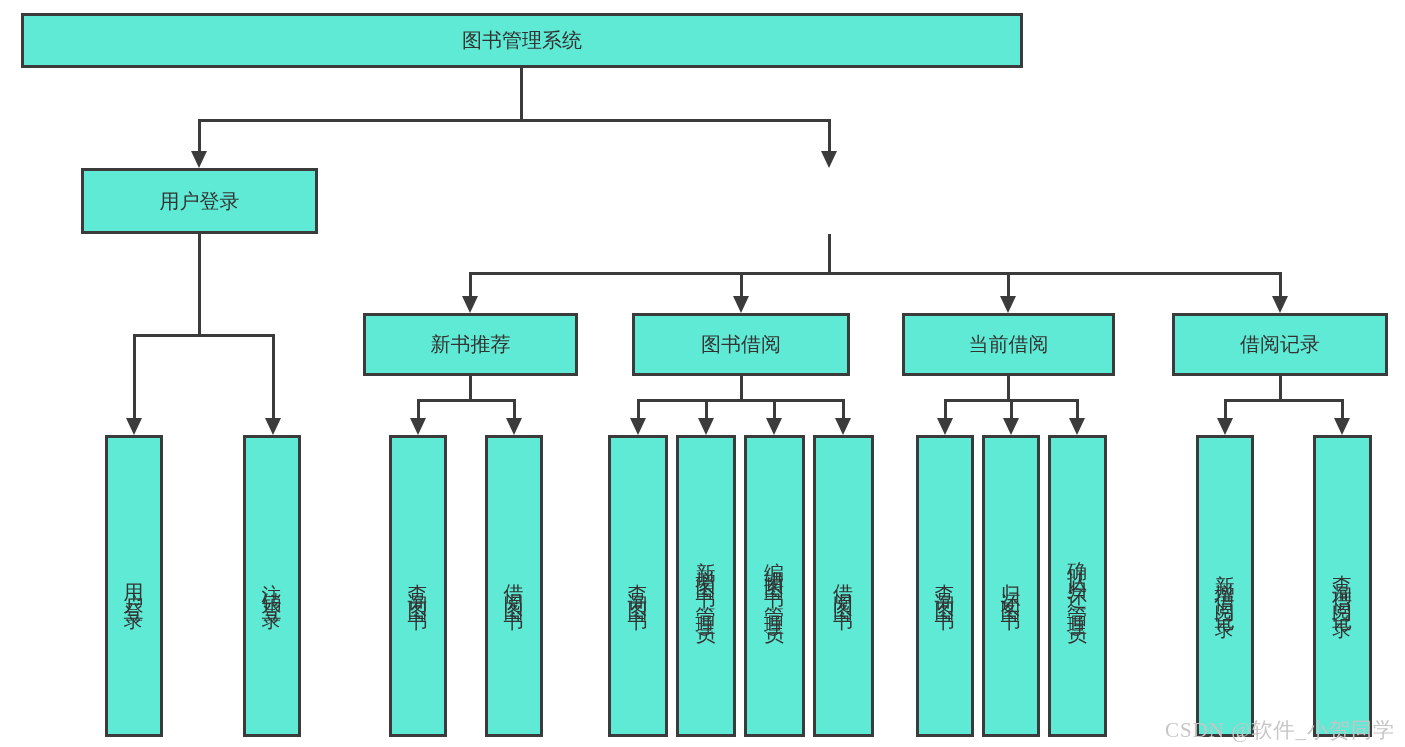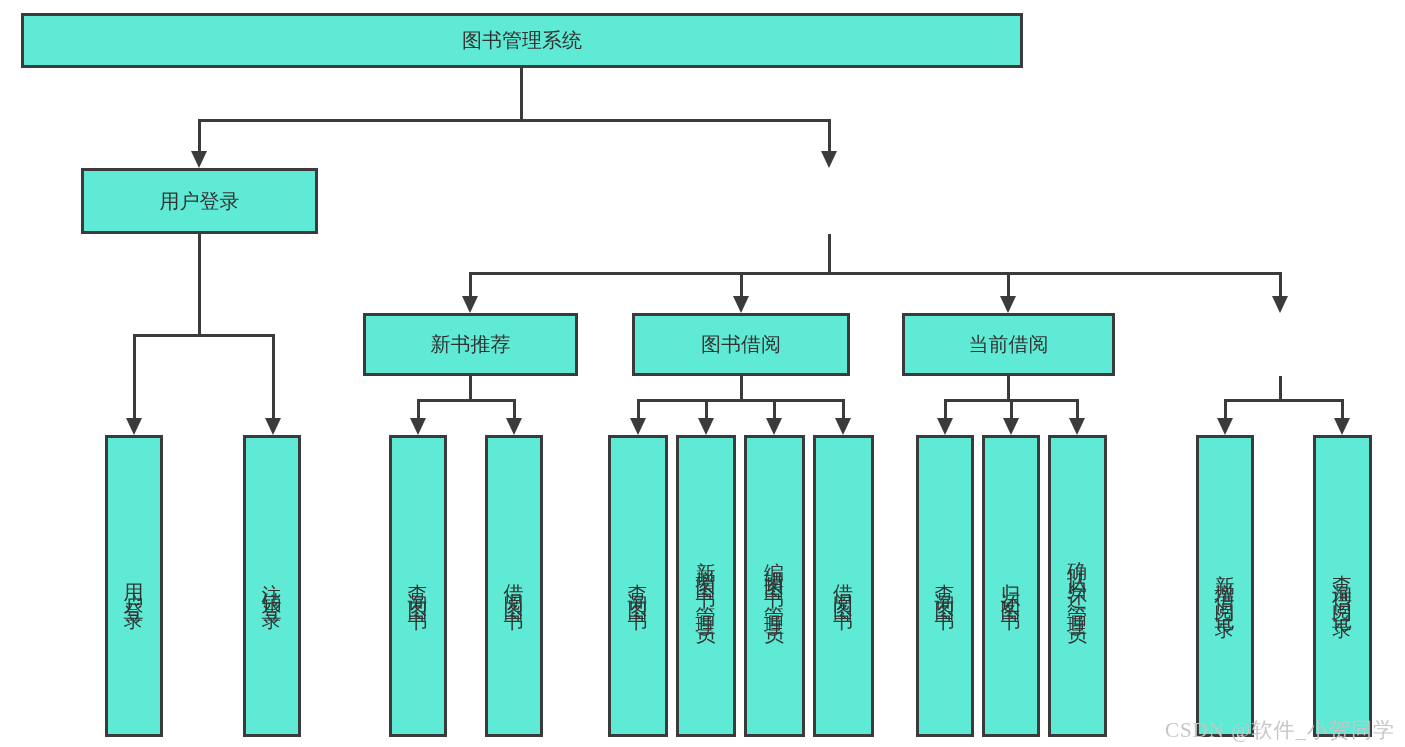--- a/index.html
+++ b/index.html
@@ -73,20 +73,23 @@
   <div class="ar" style="left:1272px;top:296px"></div>
 
   <div class="node" style="left:363px;top:313px;width:215px;height:63px">
     <span>新书推荐</span>
   </div>
   <div class="node" style="left:632px;top:313px;width:218px;height:63px">
     <span>图书借阅</span>
   </div>
   <div class="node" style="left:902px;top:313px;width:213px;height:63px">
     <span>当前借阅</span>
+  </div>
+  <div class="node" style="left:1172px;top:313px;width:216px;height:63px">
+    <span>借阅记录</span>
   </div>
 
   <div class="vl" style="left:469px;top:376px;height:25px"></div>
   <div class="hl" style="left:417px;top:399px;width:98px"></div>
   <div class="vl" style="left:417px;top:399px;height:21px"></div>
   <div class="ar" style="left:410px;top:418px"></div>
   <div class="vl" style="left:513px;top:399px;height:21px"></div>
   <div class="ar" style="left:506px;top:418px"></div>
 
   <div class="vl" style="left:740px;top:376px;height:25px"></div>

